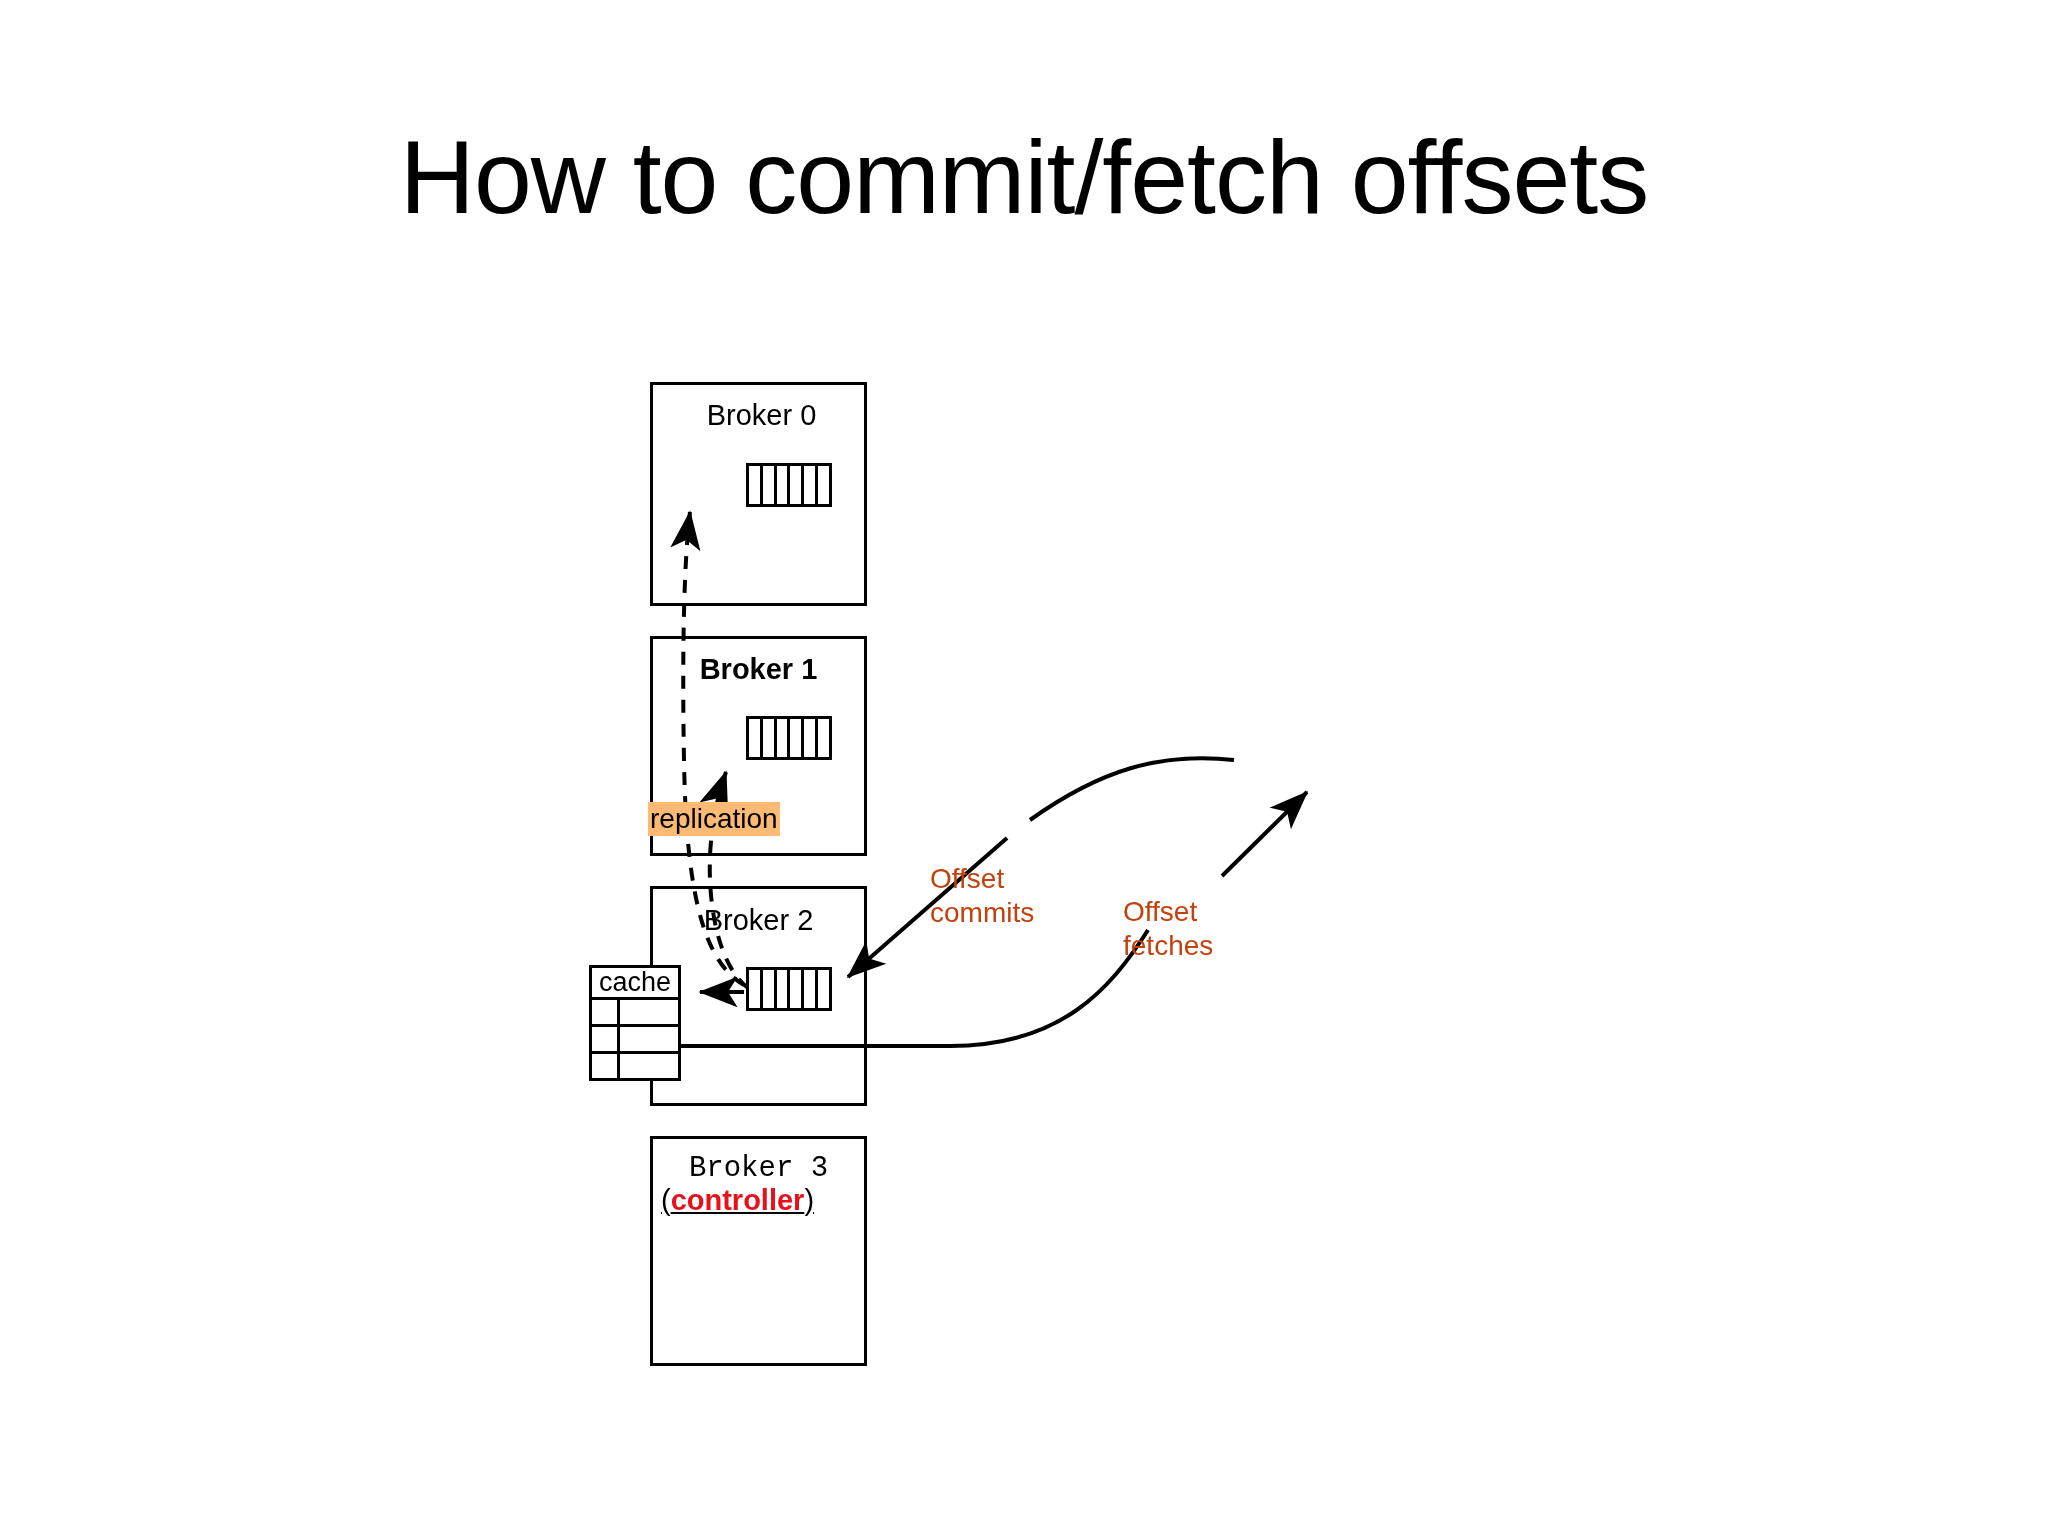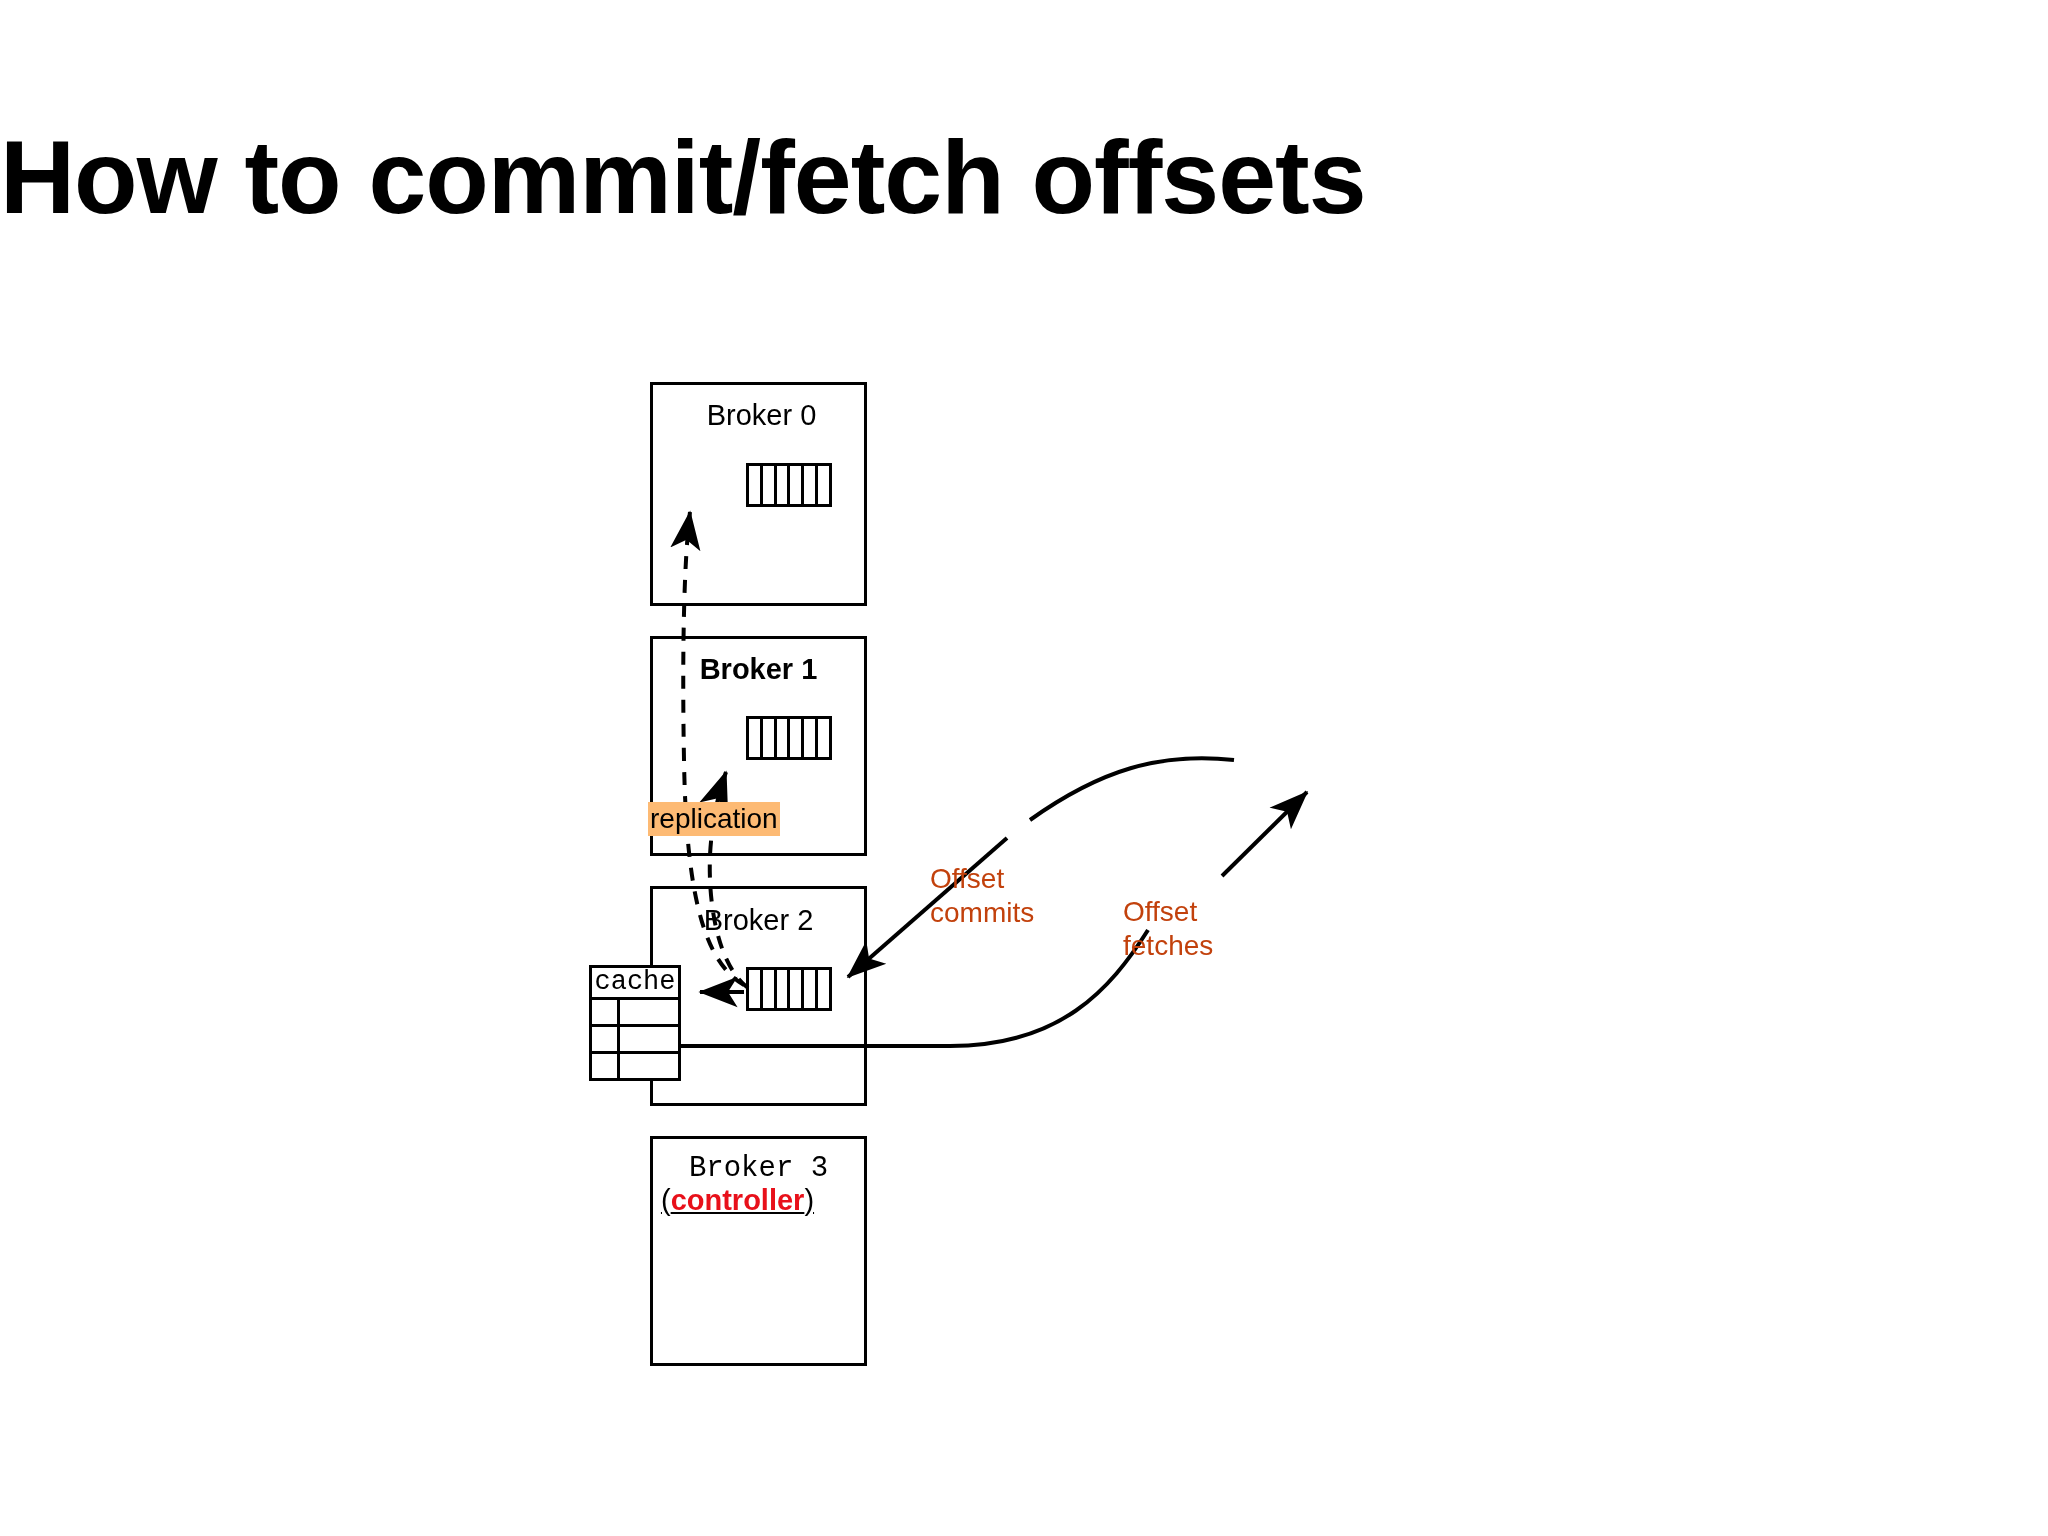--- a/index.html
+++ b/index.html
@@ -19,25 +19,25 @@
     position: absolute;
     inset: 0;
     width: 2048px;
     height: 1536px;
   }
   #slide-title {
     position: absolute;
     left: 0;
     top: 120px;
     width: 2048px;
-    text-align: left;
+    text-align: center;
     font-size: 104px;
     line-height: 1.1;
     letter-spacing: -1px;
-    font-weight: 700;
+    font-weight: 400;
     color: #000000;
     white-space: nowrap;
   }
   #diagram {
     position: absolute;
     left: 0;
     top: 0;
     width: 2048px;
     height: 1536px;
   }
@@ -121,21 +121,20 @@
     border-bottom: 3px solid #000000;
     display: flex;
     align-items: center;
     justify-content: center;
     font-size: 27px;
     line-height: 1;
     color: #000000;
     white-space: nowrap;
     background: #ffffff;
     overflow: visible;
-    font-family: Liberation Mono, monospace;
   }
   .cache-row {
     flex: 1 1 0;
     box-sizing: border-box;
     border-bottom: 3px solid #000000;
     display: flex;
   }
   .cache-row:last-child { border-bottom: none; }
   .cache-cell-l {
     width: 33%;

